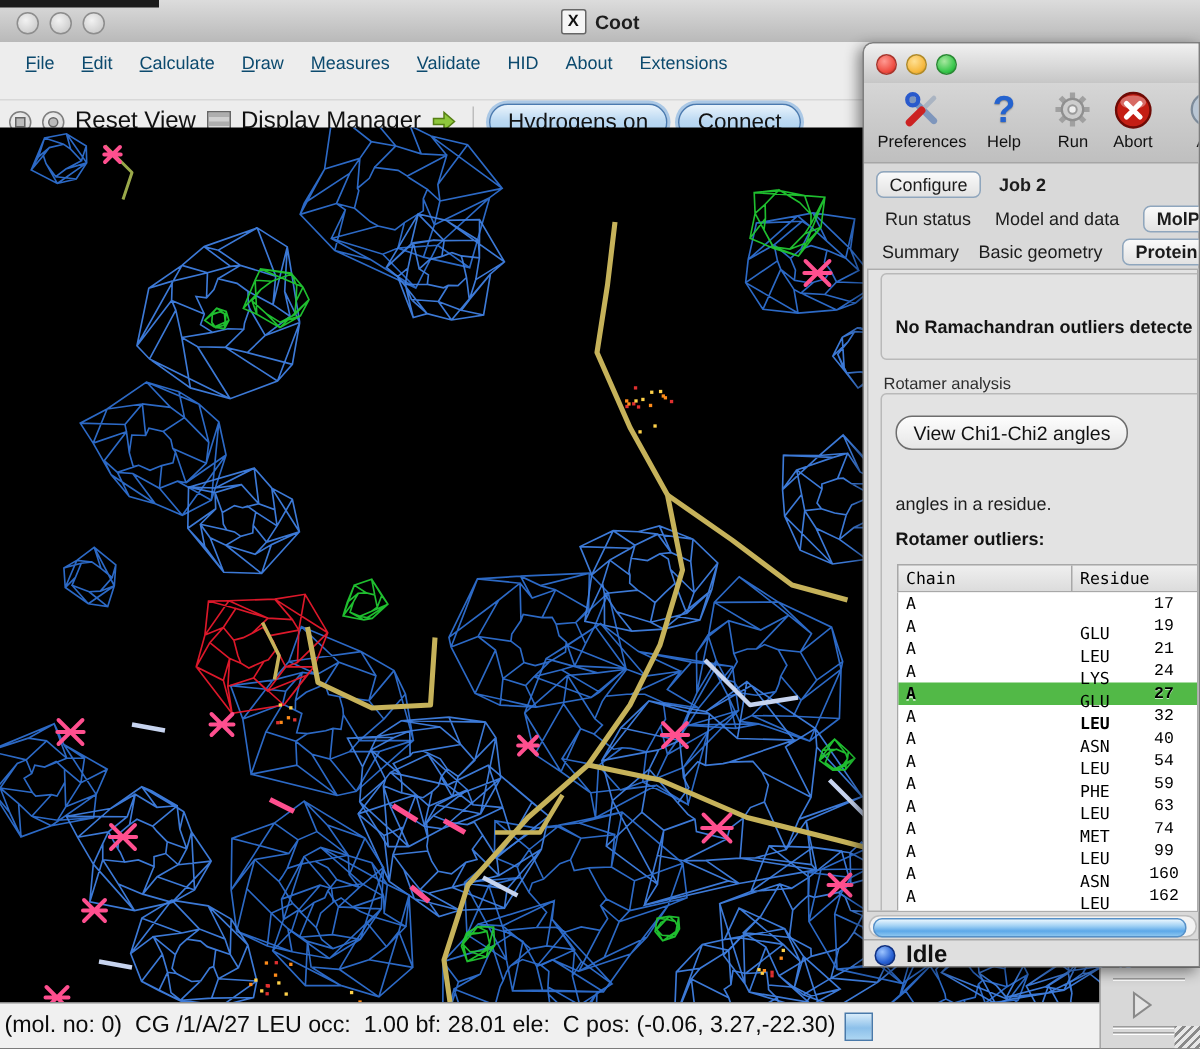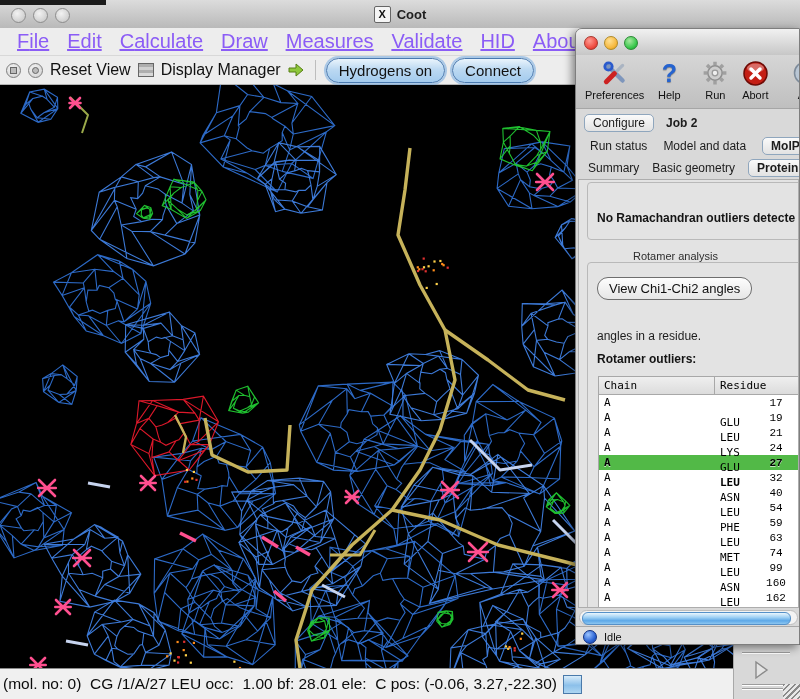--- a/index.html
+++ b/index.html
@@ -11,24 +11,24 @@
   .top-notch{position:absolute;left:0;top:0;width:106px;height:5px;background:#1b1b1b;}
   .tl-circle{position:absolute;top:8px;width:13px;height:13px;border-radius:50%;
     border:1px solid #8d8d8d;background:radial-gradient(circle at 40% 35%,#f2f2f2,#c2c2c2);}
   .title-wrap{position:absolute;left:0;right:0;top:0;height:28px;display:flex;
     align-items:center;justify-content:center;gap:6px;font-size:13px;font-weight:bold;color:#1d1d1d;}
   .x11-icon{display:inline-flex;align-items:center;justify-content:center;width:15px;height:15px;
     background:#f5f5f5;border:1px solid #666;border-radius:2px;font-size:11px;font-weight:bold;color:#111;}
   
   .menubar{position:absolute;left:0;top:28px;width:800px;height:27px;background:#ededed;
     display:flex;align-items:center;padding-left:8px;box-sizing:border-box;white-space:nowrap;}
-  .menu-item{font-size:20px;color:#8b5cf6;padding:0 9px;cursor:default;text-decoration:underline;}
+  .menu-item{font-size:12px;color:#0c4a6e;padding:0 9px;cursor:default;}
   .menu-item .u{text-decoration:underline;}
   
-  .toolbar{position:absolute;left:0;top:55px;width:692px;height:30px;background:#ededed;
+  .toolbar{position:absolute;left:0;top:66px;width:692px;height:30px;background:#ededed;
     border-top:1px solid #d8d8d8;border-bottom:1px solid #b4b4b4;
     display:flex;align-items:center;gap:7px;padding-left:6px;box-sizing:border-box;}
   .nav-circle{width:13px;height:13px;border-radius:50%;border:1px solid #7e7e7e;
     background:radial-gradient(circle at 40% 35%,#f4f4f4,#cfcfcf);display:inline-flex;
     align-items:center;justify-content:center;}
   .nav-circle i{display:block;width:5px;height:5px;border:1px solid #666;background:#bbb;}
   .nav-circle.round i{border-radius:50%;}
   .tb-label{font-size:16px;color:#111;}
   .dm-icon{width:14px;height:12px;border:1px solid #666;background:#d8d8d8;
     display:inline-block;box-shadow:inset 0 3px 0 #aeaeae, inset 0 6px 0 #d0d0d0, inset 0 9px 0 #aeaeae;}
@@ -78,42 +78,42 @@
     background:linear-gradient(#fafafa,#e2e2e2);}
   .tab.bold{font-weight:bold;}
   .dlg-content{position:absolute;left:2px;top:150px;width:221px;height:429px;background:#e3e3e3;
     border:1px solid #adadad;box-sizing:border-box;overflow:hidden;}
   .frame{position:absolute;border:1px solid #b9b9b9;border-radius:4px;}
   .pill-btn{position:absolute;font-family:"Liberation Sans",sans-serif;font-size:12px;color:#111;
     border:1.5px solid #6e6e6e;border-radius:11px;background:linear-gradient(#fdfdfd,#e6e6e6);
     padding:2px 10px;white-space:nowrap;}
   .bold-msg{position:absolute;font-size:12px;font-weight:bold;color:#141414;white-space:nowrap;}
   .note-line{position:absolute;font-size:12px;color:#1d1d1d;white-space:nowrap;}
-  .frame-label{position:absolute;font-size:11px;color:#2e2e2e;margin-left:44px;}
+  .frame-label{position:absolute;font-size:11px;color:#2e2e2e;}
   
   .rot-table{position:absolute;left:19px;top:196px;width:210px;font-family:"DejaVu Sans Mono",monospace;font-size:11px;}
   .rt-header{display:flex;height:19px;background:linear-gradient(#efefef,#dcdcdc);
     border:1px solid #a8a8a8;box-sizing:border-box;align-items:center;}
   .rt-header .h-chain{width:116px;padding-left:5px;border-right:1px solid #a8a8a8;box-sizing:border-box;height:100%;display:flex;align-items:center;}
   .rt-header .h-res{padding-left:5px;}
   .rt-body{background:#fff;border-left:1px solid #a8a8a8;}
   .rt-row{display:flex;height:15px;align-items:center;background:#fff;color:#000;}
   .rt-row .c-chain{width:116px;padding-left:5px;box-sizing:border-box;}
   .rt-row .c-res{width:40px;padding-left:5px;margin-top:40px;}
   .rt-row .c-num{width:32px;text-align:center;font-family:Liberation Mono, monospace;}
   .rt-row.selected{background:#52b947;font-weight:bold;text-shadow:0 1px 0 rgba(255,255,255,.65);}
   .hscroll{position:absolute;left:3px;top:581px;width:219px;height:15px;background:#f3f3f3;
     border:1px solid #bdbdbd;border-radius:8px;box-sizing:border-box;}
   .hthumb{position:absolute;left:2px;top:1px;height:11px;width:207px;border-radius:6px;
     border:1px solid #5590c8;background:linear-gradient(#eaf6fe,#9fd0f4 40%,#5da8e8 70%,#8cc6f0);}
   .idlebar{position:absolute;left:0;top:597px;width:225px;height:20px;background:#dfdfdf;
     border-top:1px solid #a8a8a8;display:flex;align-items:center;gap:7px;padding-left:7px;box-sizing:border-box;}
   .idle-dot{width:12px;height:12px;border-radius:50%;
     background:radial-gradient(circle at 35% 30%,#9cc4ff,#2a63d4 60%,#123a9a);border:1px solid #0e2f80;}
-  .idle-text{font-size:11px;color:#111;font-weight:normal;}
+  .idle-text{font-size:16px;color:#111;font-weight:bold;}
 </style>
 </head>
 <body>
 
 <div id="root">
 
   <div class="titlebar">
     <span class="tl-circle" style="left:11px"></span>
     <span class="tl-circle" style="left:33px"></span>
     <span class="tl-circle" style="left:55px"></span>

